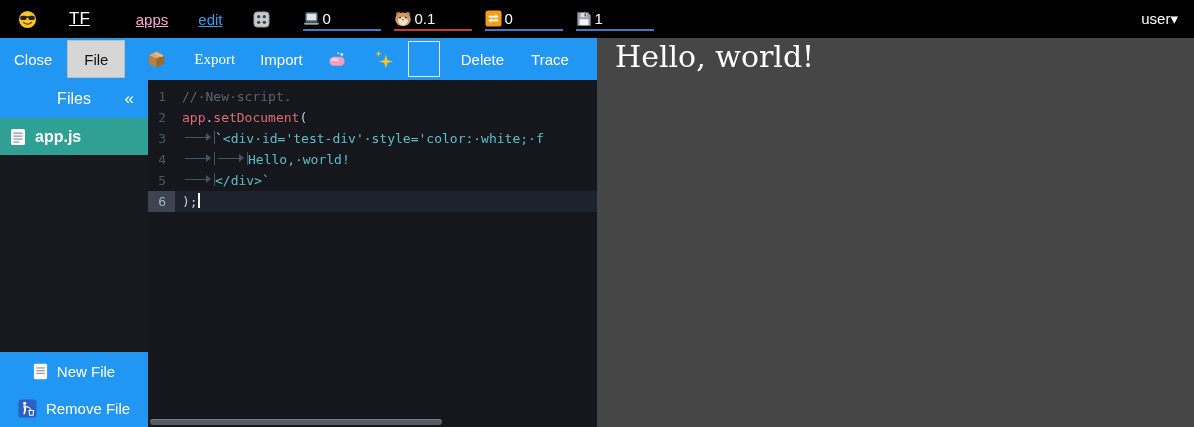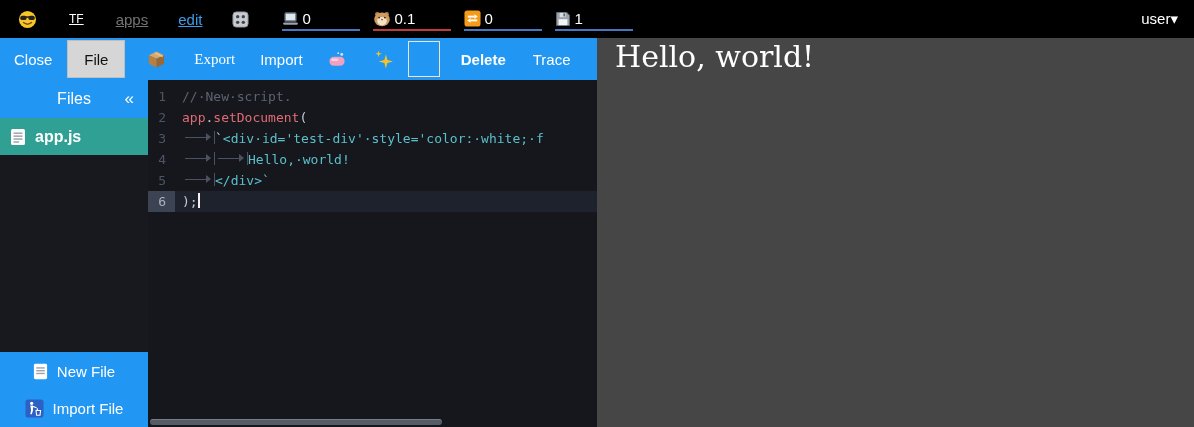--- a/index.html
+++ b/index.html
@@ -4,41 +4,41 @@
 <style>
   * { margin:0; padding:0; box-sizing:border-box; }
   html,body { width:1194px; height:427px; overflow:hidden; }
   body { position:relative; font-family:"Liberation Sans", sans-serif; background:var(--preview-bg); }
 
   
   .topbar { position:absolute; left:0; top:0; width:1194px; height:38px;
             background:var(--topbar-bg); display:flex; align-items:center; color:#fff; font-size:15px; }
   .tb-brand { margin-left:18px; display:flex; align-items:center; }
   .tb-link { text-decoration:underline; cursor:pointer; }
-  .tb-tf   { margin-left:32px; color:#ffffff; font-size:12px; }
-  .tb-apps { margin-left:32px; color:#737373; }
+  .tb-tf   { margin-left:32px; color:#ffffff; font-size:17px; }
+  .tb-apps { margin-left:46px; color:#f9a8d4; }
   .tb-edit { margin-left:30px; color:#3d9ce8; }
   .tb-dice { margin-left:30px; display:flex; align-items:center; }
   .stat { display:inline-flex; align-items:flex-end; gap:3px; width:78px; height:24px;
           border-bottom:2px solid var(--underline-blue); padding-bottom:2px; cursor:text; }
   .stat .stat-value { color:#fff; font-size:15px; line-height:17px; }
   .stat-1 { margin-left:33px; } .stat-2,.stat-3,.stat-4 { margin-left:13px; }
   .tb-user { margin-left:auto; margin-right:16px; color:#fff; cursor:pointer; }
 
   
   .left-pane { position:absolute; left:0; top:38px; width:597px; height:389px; display:flex; flex-direction:column; }
   .toolbar { height:42px; background:var(--accent); display:flex; align-items:center; color:#fff; font-size:15px; flex:none; }
   .tbtn { cursor:pointer; white-space:nowrap; }
   .tb-close { margin-left:14px; }
   .save-btn { margin-left:15px; width:58px; height:38px; background:var(--save-bg); color:#111;
               display:flex; align-items:center; justify-content:center; border:1px solid #bfbfbf; cursor:pointer; }
   .ti-package { margin-left:22px; } .tb-export { margin-left:28px;font-family:Liberation Serif, serif; } .tb-import { margin-left:25px; }
   .ti-soap { margin-left:25px; } .ti-sparkles { margin-left:27px; }
   .empty-box { margin-left:15px; width:32px; height:36px; border:1px solid #efe5d0; background:transparent; cursor:pointer; }
-  .tb-delete { margin-left:21px;font-weight:bold; } .tb-trace { margin-left:27px; }
+  .tb-delete { margin-left:21px; } .tb-trace { margin-left:27px; }
   .icon { display:inline-flex; align-items:center; justify-content:center; }
 
   .workspace { flex:1; display:flex; min-height:0; }
 
   
   .sidebar { width:148px; flex:none; display:flex; flex-direction:column; background:#17191f; }
   .files-header { height:38px; background:var(--accent); color:#fff; position:relative;
                   display:flex; align-items:center; justify-content:center; font-size:16px; flex:none; }
   .collapse { position:absolute; right:14px; top:50%; transform:translateY(-52%); font-size:17px; cursor:pointer; }
   .file-row { height:37px; background:var(--file-active); color:#fff; display:flex; align-items:center;
@@ -223,21 +223,21 @@
           <span class="icon">
             <svg width="19" height="19" viewBox="0 0 20 20">
               <rect x="0.5" y="0.5" width="19" height="19" rx="3" fill="#2d5fc4"></rect>
               <circle cx="7" cy="4.6" r="1.7" fill="#fff"></circle>
               <path d="M5.6 6.8 L8.4 6.8 L8.4 12 L7.2 16 H5.6 L6.4 11.5 Z" fill="#fff"></path>
               <path d="M8.2 7.2 L12.4 8.6 L12 9.8 L7.9 8.5 Z" fill="#fff"></path>
               <circle cx="13" cy="10.6" r="0.9" fill="#fff"></circle>
               <path d="M11.6 12 H16.4 L15.8 17 H12.2 Z" fill="none" stroke="#fff" stroke-width="1.1"></path>
             </svg>
           </span>
-          <span>Import File</span>
+          <span>Remove File</span>
         </div>
       </div>
     </div>
 
     <div class="editor">
       <div>
           <div class="code-line"><span class="gutter-cell">1</span><span class="code-text"><span class="tok-comment">//·New·script.</span></span></div>
           <div class="code-line"><span class="gutter-cell">2</span><span class="code-text"><span class="tok-red">app</span><span class="tok-plain">.</span><span class="tok-red">setDocument</span><span class="tok-plain">(</span></span></div>
           <div class="code-line"><span class="gutter-cell">3</span><span class="code-text"><span class="tok-tab"></span><span class="tok-plain">`</span><span class="tok-cyan">&lt;div·id='test-div'·style='color:·white;·f</span></span></div>
           <div class="code-line"><span class="gutter-cell">4</span><span class="code-text"><span class="tok-tab"></span><span class="tok-tab"></span><span class="tok-cyan">Hello,·world!</span></span></div>

